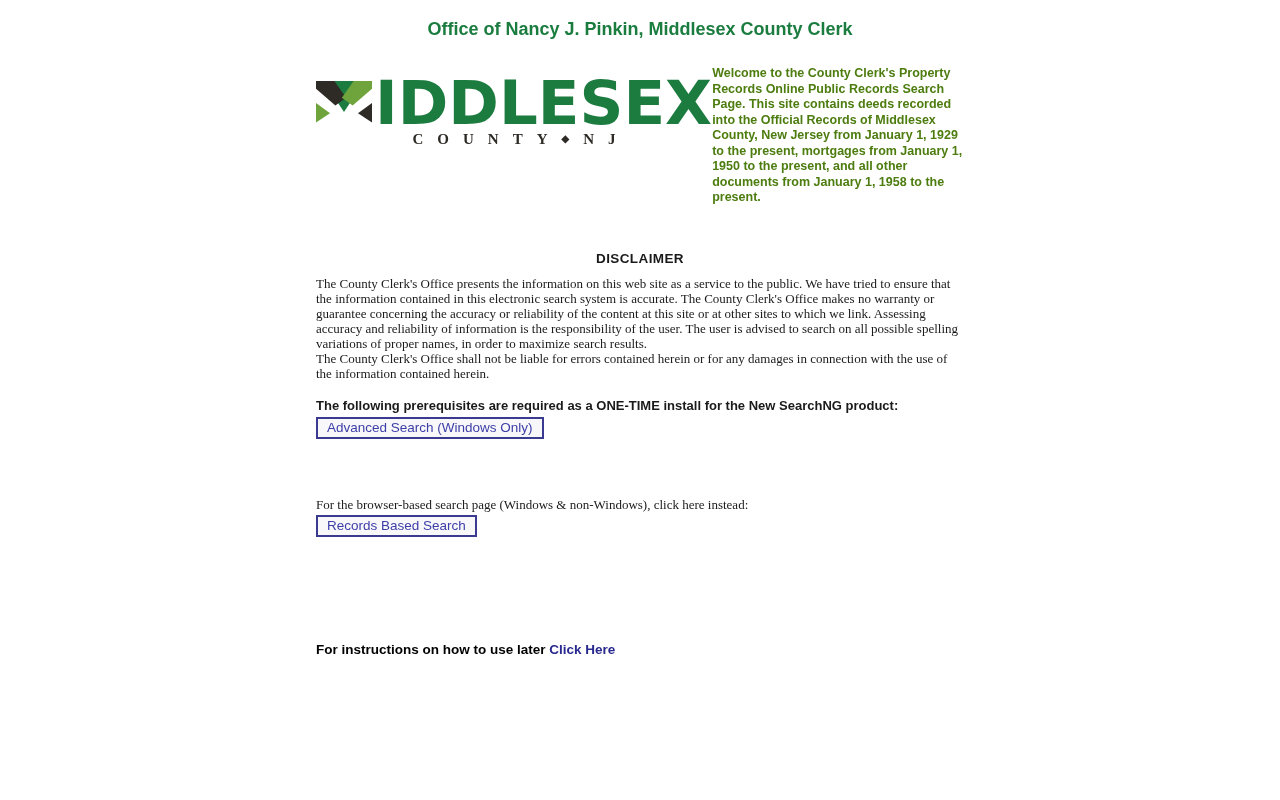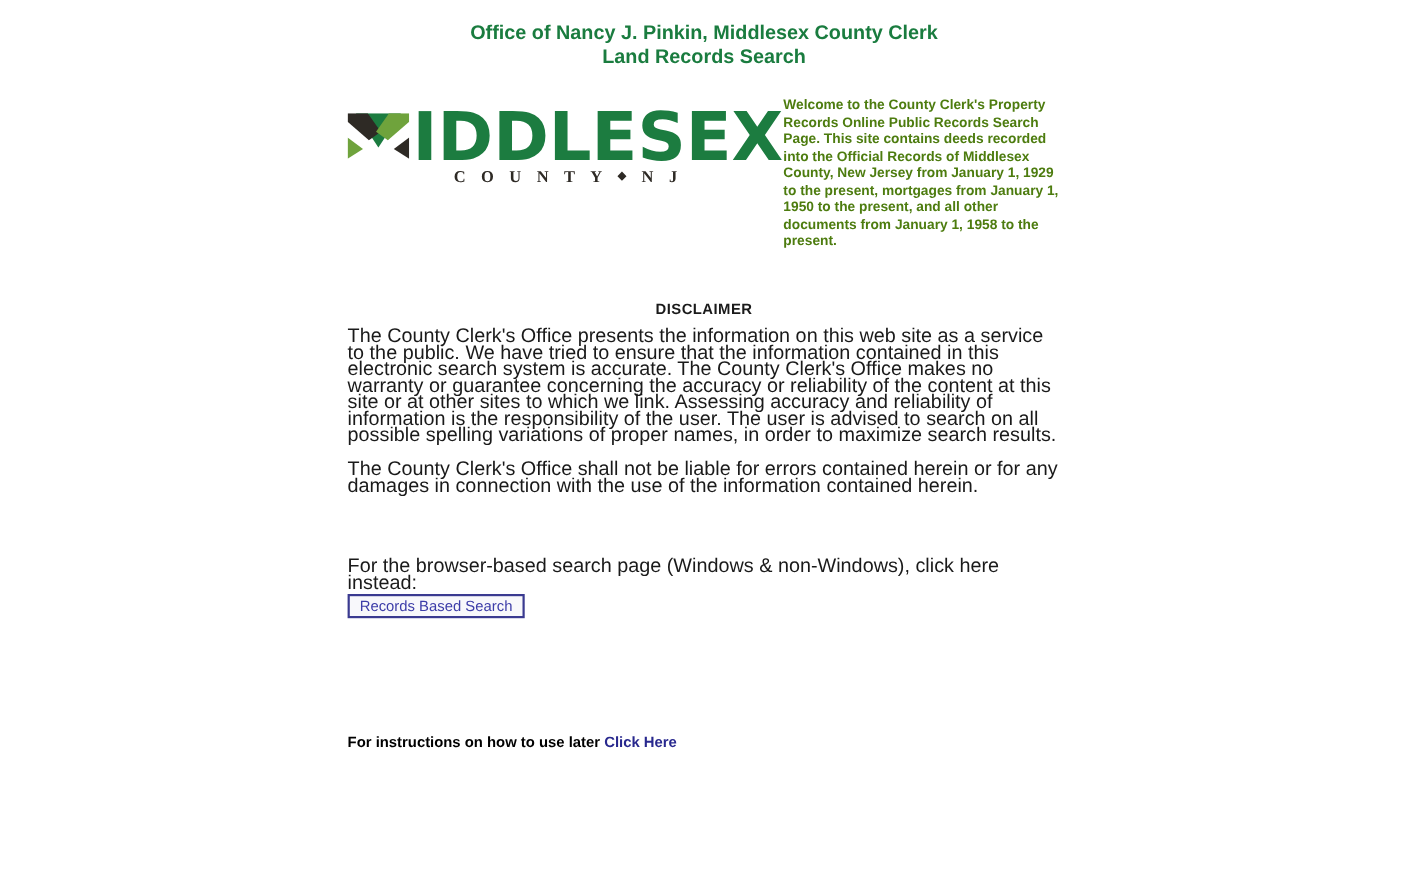--- a/index.html
+++ b/index.html
@@ -28,41 +28,40 @@
   .logo-mark .lg{fill:var(--logo-green-light);}
   .logo-text{font-family:"DejaVu Sans", sans-serif;font-weight:bold;font-size:61px;line-height:45px;letter-spacing:0px;color:var(--logo-green-dark);}
   .logo-sub{margin-top:6px;font-family:Liberation Serif, serif;font-weight:bold;font-size:15px;letter-spacing:14px;color:var(--logo-black);text-indent:14px;white-space:nowrap;}
   .logo-sub .diamond{font-size:10px;vertical-align:2px;}
 
   .welcome{width:316px;font-weight:bold;font-size:12.5px;line-height:15.5px;color:#4d7c0f;}
 
   .disclaimer-heading{margin-top:45px;margin-bottom:10px;text-align:center;font-weight:bold;font-size:13.5px;letter-spacing:0.4px;}
 
   p{margin:0;}
-  .body-text{font-size:18px;line-height:15px;color:var(--body-ink);}
-  .para2{margin-top:16px;}
+  .body-text{font-size:13px;line-height:15px;color:var(--body-ink);font-family:Liberation Serif, serif;}
+  .para2{}
   .prereq-heading{margin-top:17px;font-weight:bold;font-size:13px;line-height:15px;}
   .prereq-list{margin:13px 0 0 0;padding-left:47px;font-size:13px;line-height:15px;color:#222;}
   .prereq-list li{padding-left:1px;}
   .navy-link{color:var(--link-navy);font-weight:bold;text-decoration:none;}
   .launch-text{margin-top:16px;}
   .search-button{display:block;margin-top:4px;font-family:"Liberation Sans", sans-serif;font-size:13.5px;line-height:15px;color:var(--button-navy);background:#f8f8fb;border:2px solid var(--button-border);padding:1px 9px 2px 9px;border-radius:0;cursor:pointer;}
   .browser-text{margin-top:58px;}
   .browser-btn{margin-top:3px;}
   .instructions{margin-top:105px;font-weight:bold;font-size:13.5px;line-height:16px;color:#000;padding-left:0;}
   .instructions .navy-link{font-size:13.5px;}
 </style>
 </head>
 <body>
 
 <div class="page">
 
   <div class="site-title">
     <div>Office of Nancy J. Pinkin, Middlesex County Clerk</div>
-    <div>Land Records Search</div>
   </div>
 
   <div class="intro-row">
     <div class="logo">
       <div class="logo-word">
         <svg class="logo-mark" width="56" height="44" viewBox="0 0 104 68" preserveAspectRatio="none" aria-hidden="true">
           <polygon class="dg" points="14,0 90,0 52,48"></polygon>
           <polygon class="blk" points="0,0 34,0 56,26 36,38 0,12"></polygon>
           <polygon class="lg" points="104,0 70,0 48,26 68,38 104,12"></polygon>
           <polygon class="lg" points="0,64 0,34 26,50"></polygon>
@@ -73,23 +72,25 @@
       <div class="logo-sub"><span>COUNTY</span><span class="diamond">◆</span><span>NJ</span></div>
     </div>
     <div class="welcome">Welcome to the County Clerk's Property Records Online Public Records Search Page. This site contains deeds recorded into the Official Records of Middlesex County, New Jersey from January 1, 1929 to the present, mortgages from January 1, 1950 to the present, and all other documents from January 1, 1958 to the present.</div>
   </div>
 
   <div class="disclaimer-heading">DISCLAIMER</div>
 
   <p class="body-text">The County Clerk's Office presents the information on this web site as a service to the public. We have tried to ensure that the information contained in this electronic search system is accurate. The County Clerk's Office makes no warranty or guarantee concerning the accuracy or reliability of the content at this site or at other sites to which we link. Assessing accuracy and reliability of information is the responsibility of the user. The user is advised to search on all possible spelling variations of proper names, in order to maximize search results.</p>
   <p class="body-text para2">The County Clerk's Office shall not be liable for errors contained herein or for any damages in connection with the use of the information contained herein.</p>
 
+  <p class="prereq-heading">The following prerequisites are required as a ONE-TIME install for the New SearchNG product:</p>
 
 
 
+  <button type="button" class="search-button">Advanced Search (Windows Only)</button>
 
   <p class="body-text browser-text">For the browser-based search page (Windows &amp; non-Windows), click here instead:</p>
 
   <button type="button" class="search-button browser-btn">Records Based Search</button>
 
   <p class="instructions"><span>For instructions on how to use later </span><a href="#" class="navy-link">Click Here</a></p>
 
 </div>
 
 </body></html>

